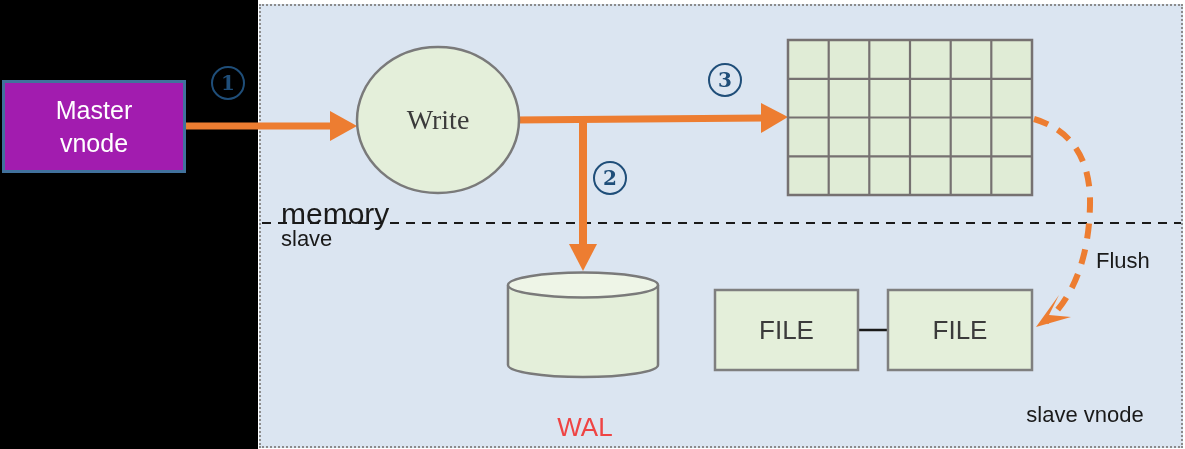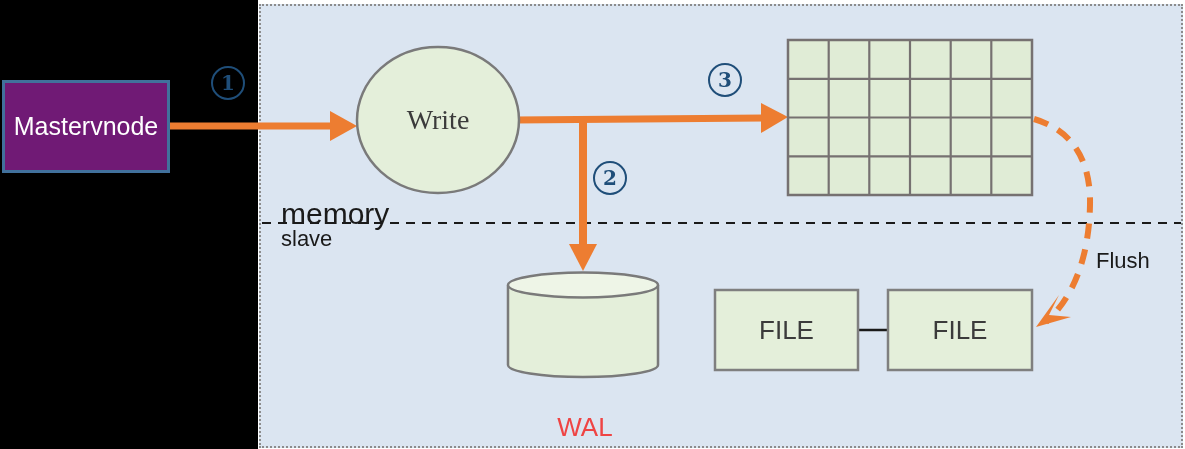--- a/index.html
+++ b/index.html
@@ -20,24 +20,24 @@
 
   .slave-region {
     position: absolute; left: 259px; top: 4px;
     width: 924px; height: 444px;
     background: #dbe5f1;
     border: 2px dotted #8c8c8c;
   }
 
   .master-box {
     position: absolute; left: 2px; top: 80px;
-    width: 168px; height: 93px;
-    background: #701a75;
+    width: 184px; height: 93px;
+    background: #a21caf;
     border: 3px solid #41719c;
-    display: flex; 
+    display: flex; flex-direction: column;
     align-items: center; justify-content: center;
     color: #ffffff; font-size: 25px; line-height: 1.3;
   }
 
   svg.shapes { position: absolute; left: 0; top: 0; width: 1185px; height: 449px; }
 
   .lbl { position: absolute; color: #1a1a1a; }
   .lbl-memory  { left: 281px; top: 197px; font-size: 30px; }
   .lbl-disk    { left: 281px; top: 226px; font-size: 22px; }
   .lbl-write   {
@@ -128,14 +128,15 @@
     <span>3</span>
   </div>
 
   <div class="lbl lbl-memory">memory</div>
   <div class="lbl lbl-disk">slave</div>
   <div class="lbl lbl-write">Write</div>
   <div class="lbl lbl-wal">WAL</div>
   <div class="lbl lbl-file-left">FILE</div>
   <div class="lbl lbl-file-right">FILE</div>
   <div class="lbl lbl-flush">Flush</div>
+  <div class="lbl lbl-slave">slave vnode</div>
 
 </div>
 
 </body></html>

